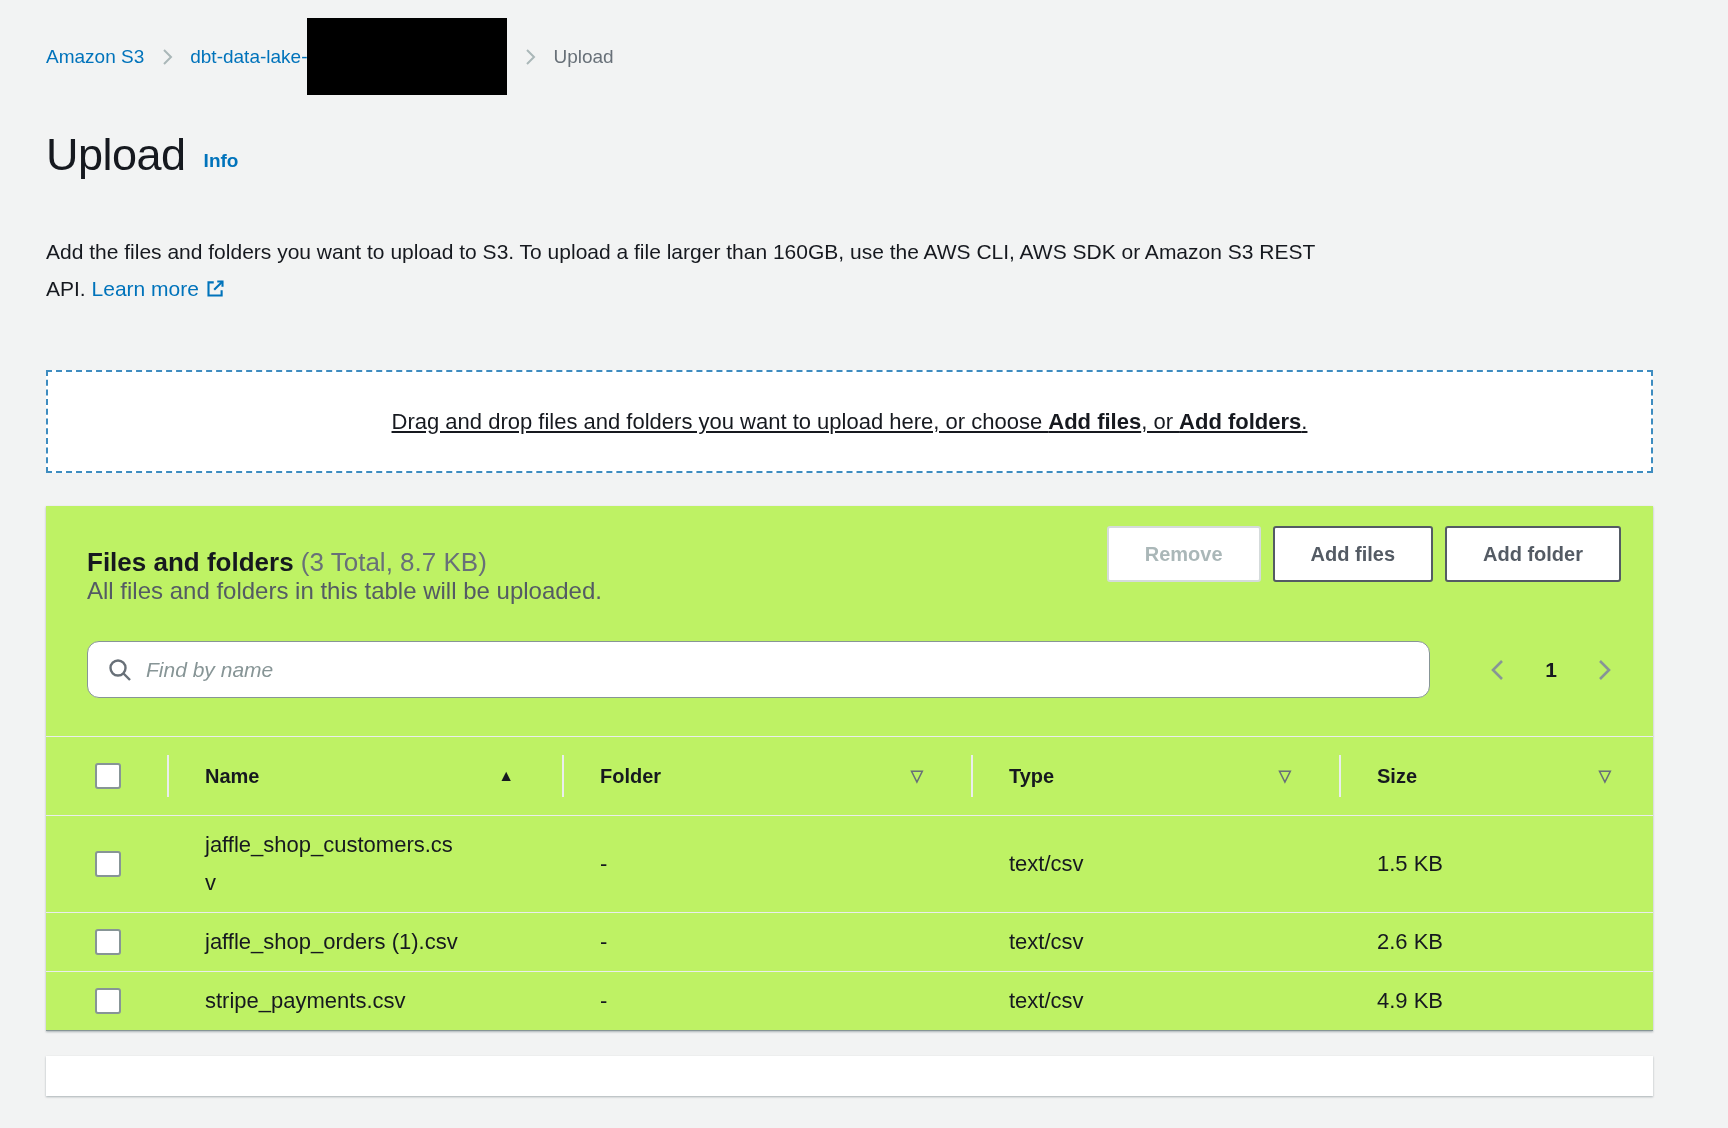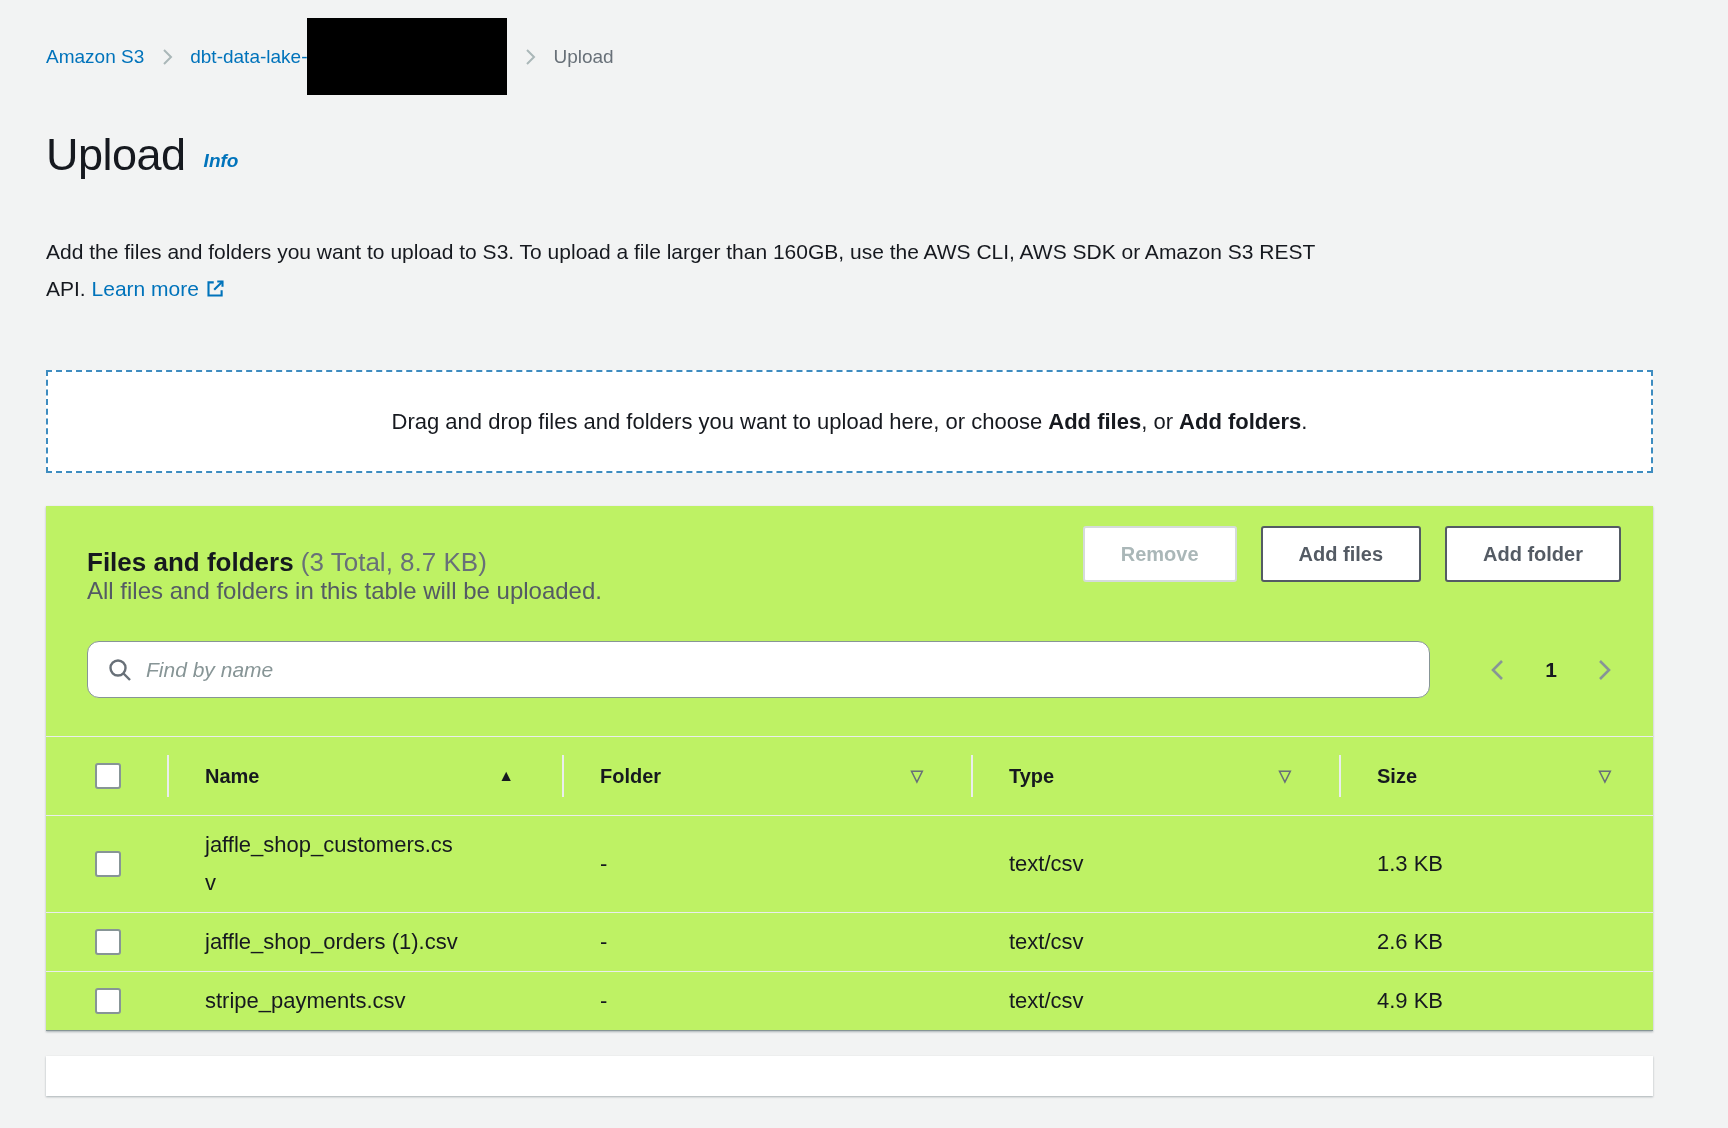--- a/index.html
+++ b/index.html
@@ -15,43 +15,43 @@
   .breadcrumb { margin-left:46px; padding-top:18px; height:95px; display:flex; align-items:center; gap:16px; font-size:19px; }
   .crumb-link { color: var(--link, #0073bb); text-decoration:none; cursor:pointer; }
   .crumb-current { color: var(--faint, #687078); }
   .crumb-chev { display:flex; align-items:center; color:#aab7b8; }
   .bucket-group { display:flex; align-items:center; }
   .redaction { width:200px; height:77px; background: var(--redaction, #000); }
 
   
   .page-title-row { margin:34px 0 0 46px; display:flex; align-items:baseline; gap:18px; }
   .page-title { font-size:45px; font-weight:400; letter-spacing:-0.5px; margin:0; line-height:52px; }
-  .info-link { font-size:19px; font-weight:700; color:var(--link, #0073bb); text-decoration:none; position:relative; top:-3px; cursor:pointer;font-style:italic; }
+  .info-link { font-size:19px; font-weight:700; color:var(--link, #0073bb); text-decoration:none; position:relative; top:-3px; cursor:pointer; }
 
   
   .intro { margin:52px 0 0 46px; font-size:21px; line-height:37px; max-width:1270px; }
   .learn-more { color:var(--link, #0073bb); text-decoration:none; cursor:pointer; white-space:nowrap; }
   .ext-icon { display:inline-block; vertical-align:-3px; margin-left:6px; }
 
   
   .dropzone {
     margin:63px 0 0 46px; width:1607px; height:103px;
     background:#fff; border:2px dashed var(--dropzone_border, #3e8cc0);
     display:flex; align-items:center; justify-content:center;
-    font-size:22px; cursor:pointer;
+    font-size:22px; cursor:pointer;text-decoration:underline;
   }
   .dz-bold { font-weight:700; }
 
   
   .card { margin:33px 0 0 46px; width:1607px; background:#bef264; box-shadow:0 1px 2px rgba(0,28,36,.3); }
   .card-header { display:flex; justify-content:space-between; align-items:flex-start; padding:20px 32px 0 41px; }
   .panel-title { font-size:26px; font-weight:700; margin:21px 0 0; line-height:30px; }
   .panel-count { font-weight:400; color:var(--faint, #687078); }
   .panel-subtitle { font-size:24px; color:var(--muted, #545b64); }
-  .actions { display:flex; gap:24px; }
+  .actions { display:flex; gap:12px; }
   .btn {
     height:56px; padding:0 36px; font-size:20px; font-weight:700;
     font-family:inherit; background:#fff; border:2px solid var(--button, #545b64);
     color:var(--button, #545b64); border-radius:3px; cursor:pointer;
   }
   .btn-disabled { border-color:var(--disabled_border, #d5dbdb); color:var(--disabled_text, #aab7b8); cursor:default; }
 
   
   .filter-row { display:flex; align-items:center; padding:36px 32px 0 41px; }
   .searchbox { width:1343px; height:57px; border:1px solid var(--border_gray, #879596); border-radius:12px; background:#fff; display:flex; align-items:center; }
@@ -188,21 +188,21 @@
         <span>Size</span>
         <span class="col-icon icon-down"></span>
       </div>
     </div>
 
     <div class="trow">
       <div class="td td-check"><span class="cbx" role="checkbox" aria-checked="false"></span></div>
       <div class="td"><span class="name-text">jaffle_shop_customers.csv</span></div>
       <div class="td">-</div>
       <div class="td">text/csv</div>
-      <div class="td">1.3 KB</div>
+      <div class="td">1.5 KB</div>
     </div>
 
     <div class="trow">
       <div class="td td-check"><span class="cbx" role="checkbox" aria-checked="false"></span></div>
       <div class="td"><span class="name-text">jaffle_shop_orders (1).csv</span></div>
       <div class="td">-</div>
       <div class="td">text/csv</div>
       <div class="td">2.6 KB</div>
     </div>
 

